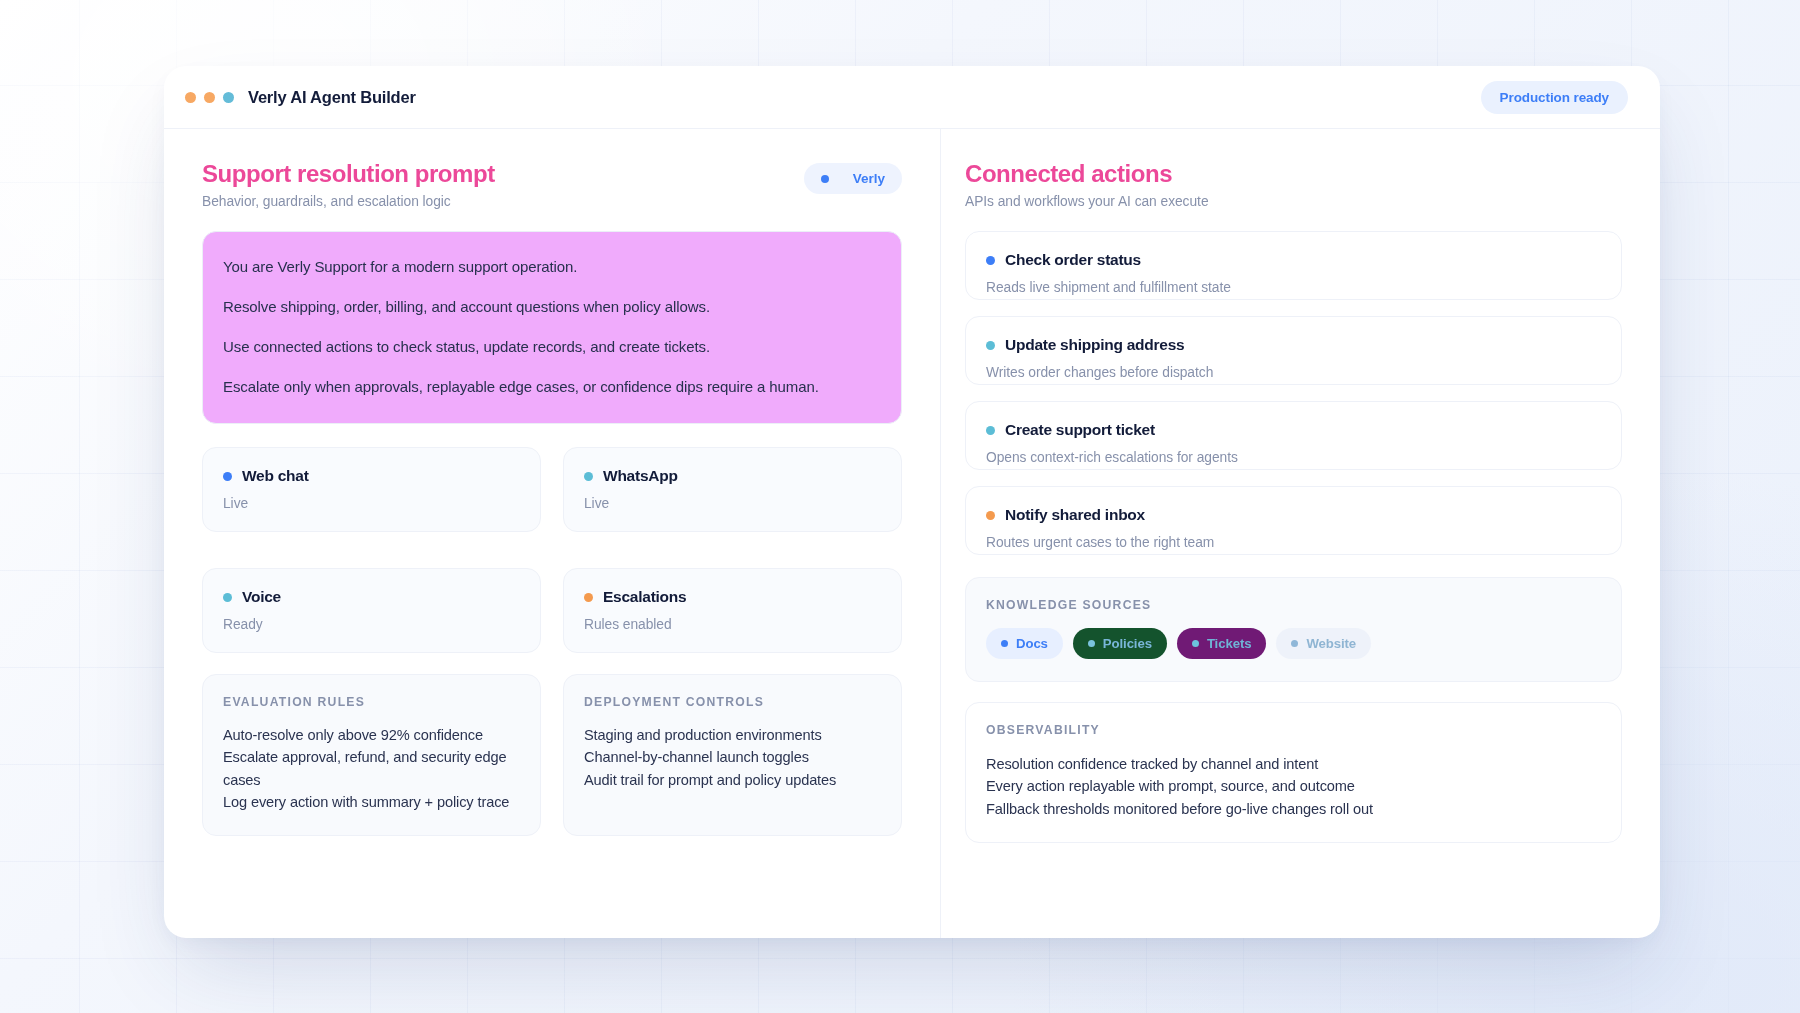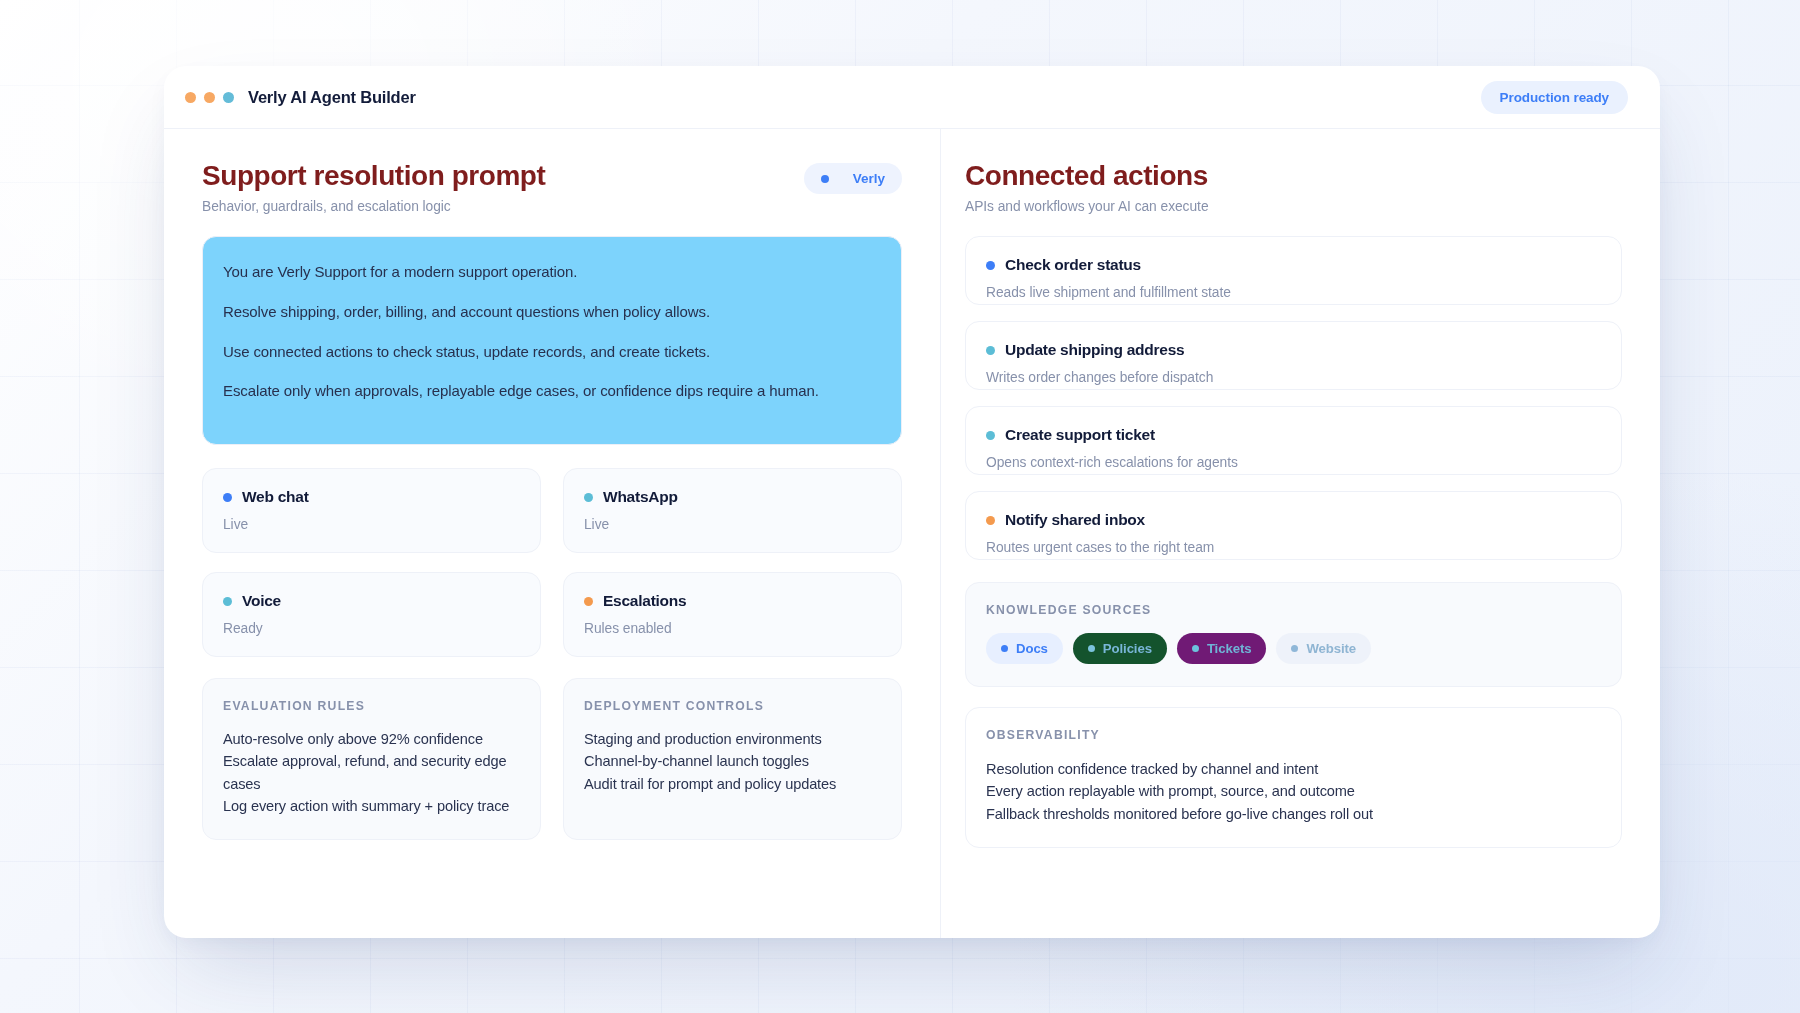--- a/index.html
+++ b/index.html
@@ -105,23 +105,23 @@
   }
 
   
   .section-head {
     display: flex;
     align-items: flex-start;
     justify-content: space-between;
     margin-bottom: 22px;
   }
   .section-title {
-    font-size: 28px;
-    font-weight: bold;
-    color: #7f1d1d;
+    font-size: 24px;
+    font-weight: bold;
+    color: #ec4899;
     letter-spacing: -0.45px;
     line-height: 1.22;
   }
   .section-sub {
     font-size: 13.8px;
     color: #8791ab;
     margin-top: 6px;
     letter-spacing: -0.05px;
   }
   .verly-badge {
@@ -136,38 +136,38 @@
     border-radius: 999px;
     white-space: nowrap;
     margin-top: 4px;
   }
   .verly-badge .dot { width: 8px; height: 8px; border-radius: 50%; background: #3d7ef7; display:block; }
 
   
   .prompt-box {
     border: 1px solid #eceff7;
     border-radius: 14px;
-    padding: 24px 20px 42px 20px;
+    padding: 24px 20px 26px 20px;
     margin-bottom: 23px;
-    background: #7dd3fc;
+    background: #f0abfc;
   }
   .prompt-line {
     font-size: 15px;
     color: #27304e;
     line-height: 1.45;
     margin-bottom: 18px;
     letter-spacing: -0.1px;
   }
   .prompt-line:last-child { margin-bottom: 0; }
 
   
   .channel-grid {
     display: grid;
     grid-template-columns: 1fr 1fr;
-    gap: 19px 22px;
+    gap: 36px 22px;
     margin-bottom: 21px;
   }
   .channel-card {
     background: #f9fbfe;
     border: 1px solid #eef1f8;
     border-radius: 14px;
     padding: 19px 20px 20px 20px;
   }
   .channel-name {
     display: flex;

